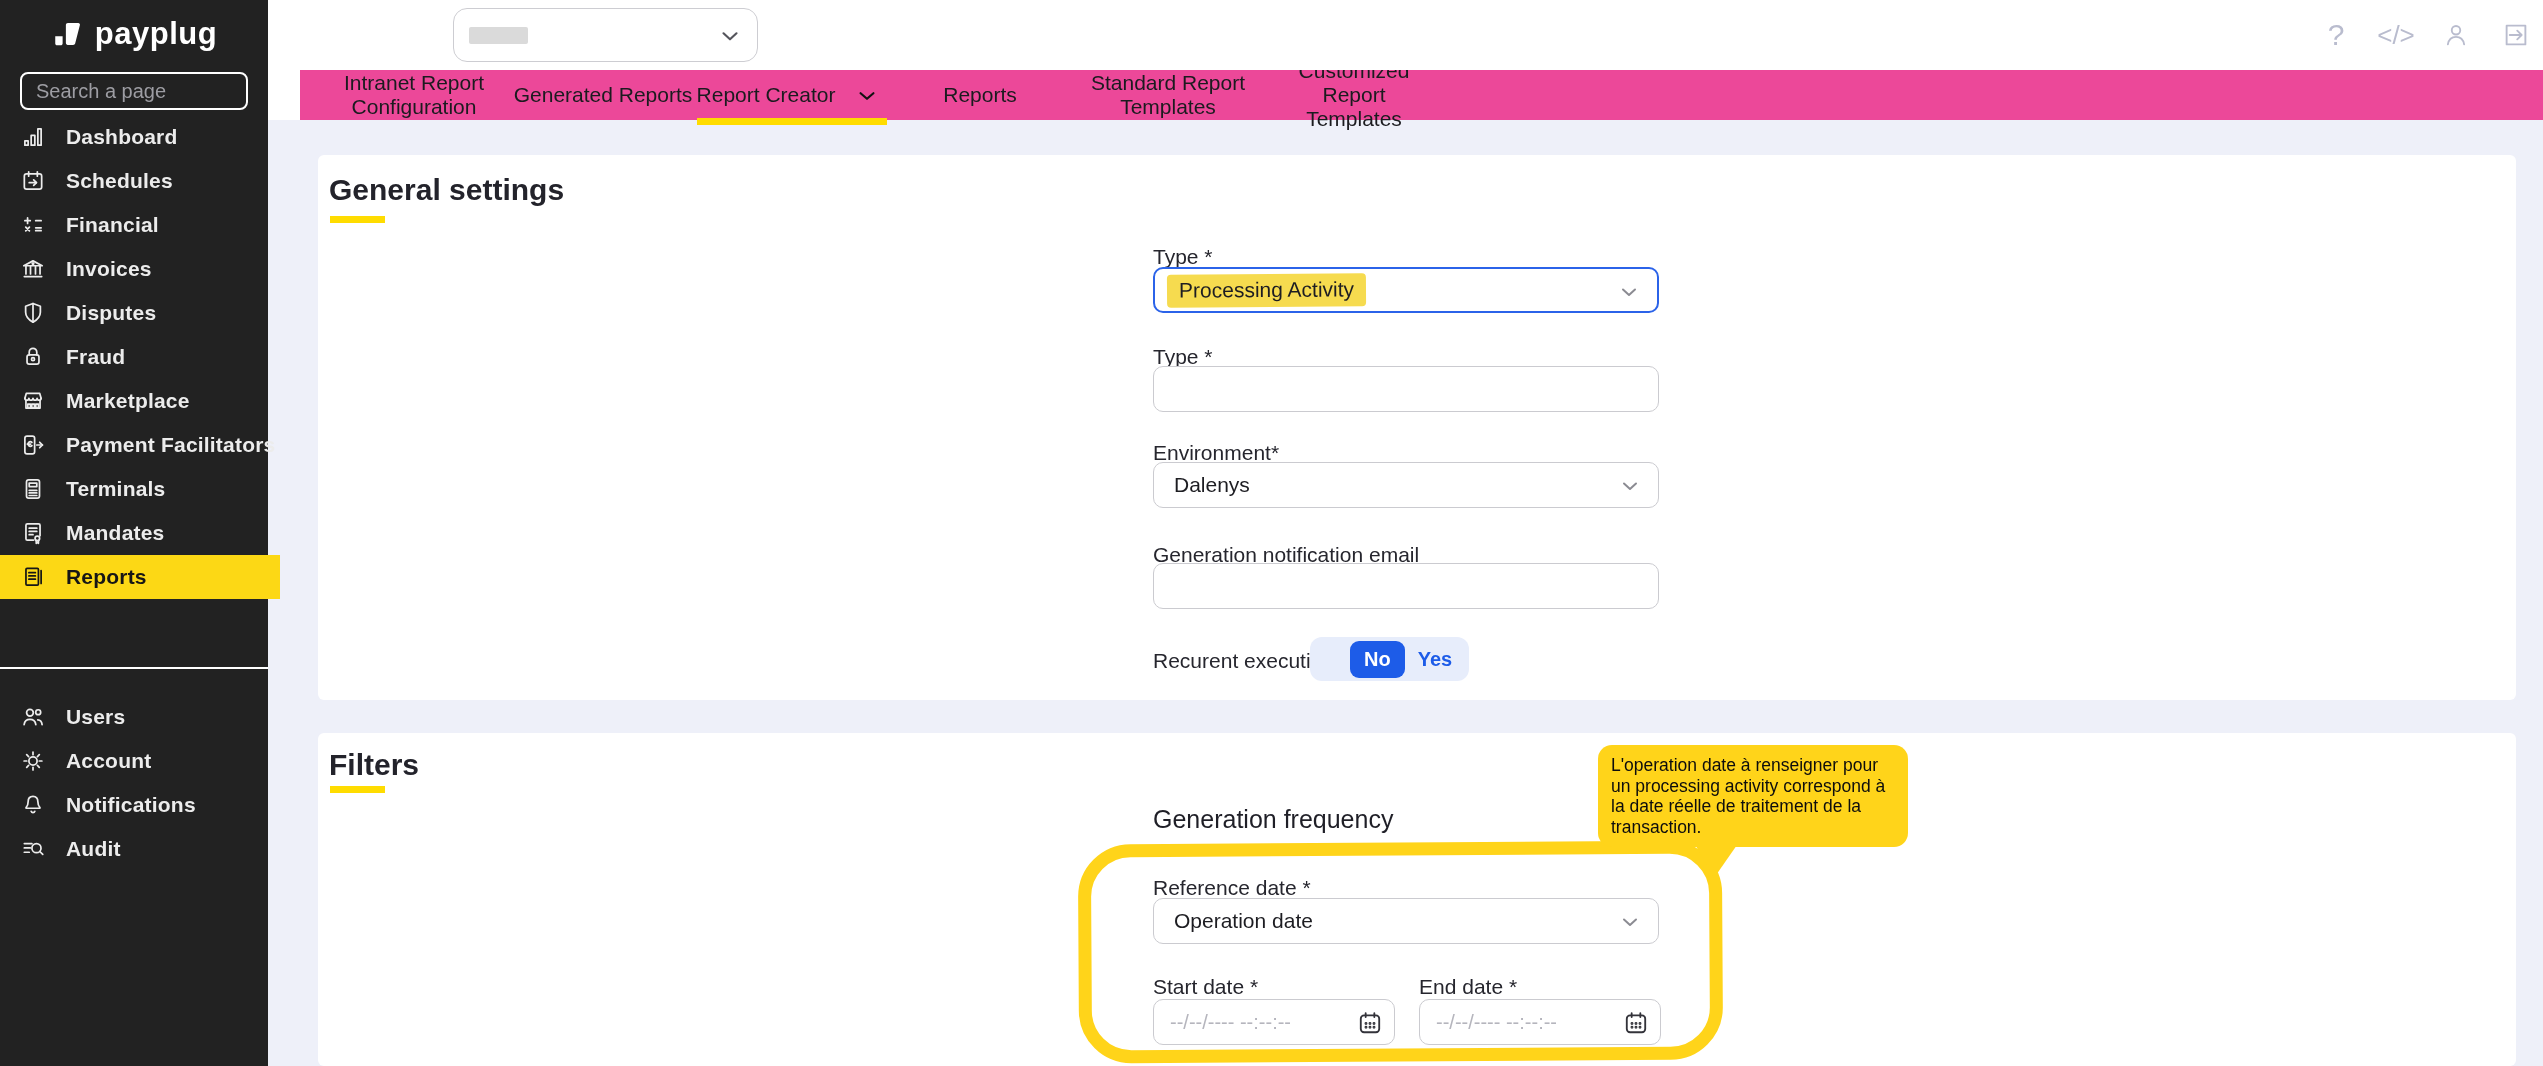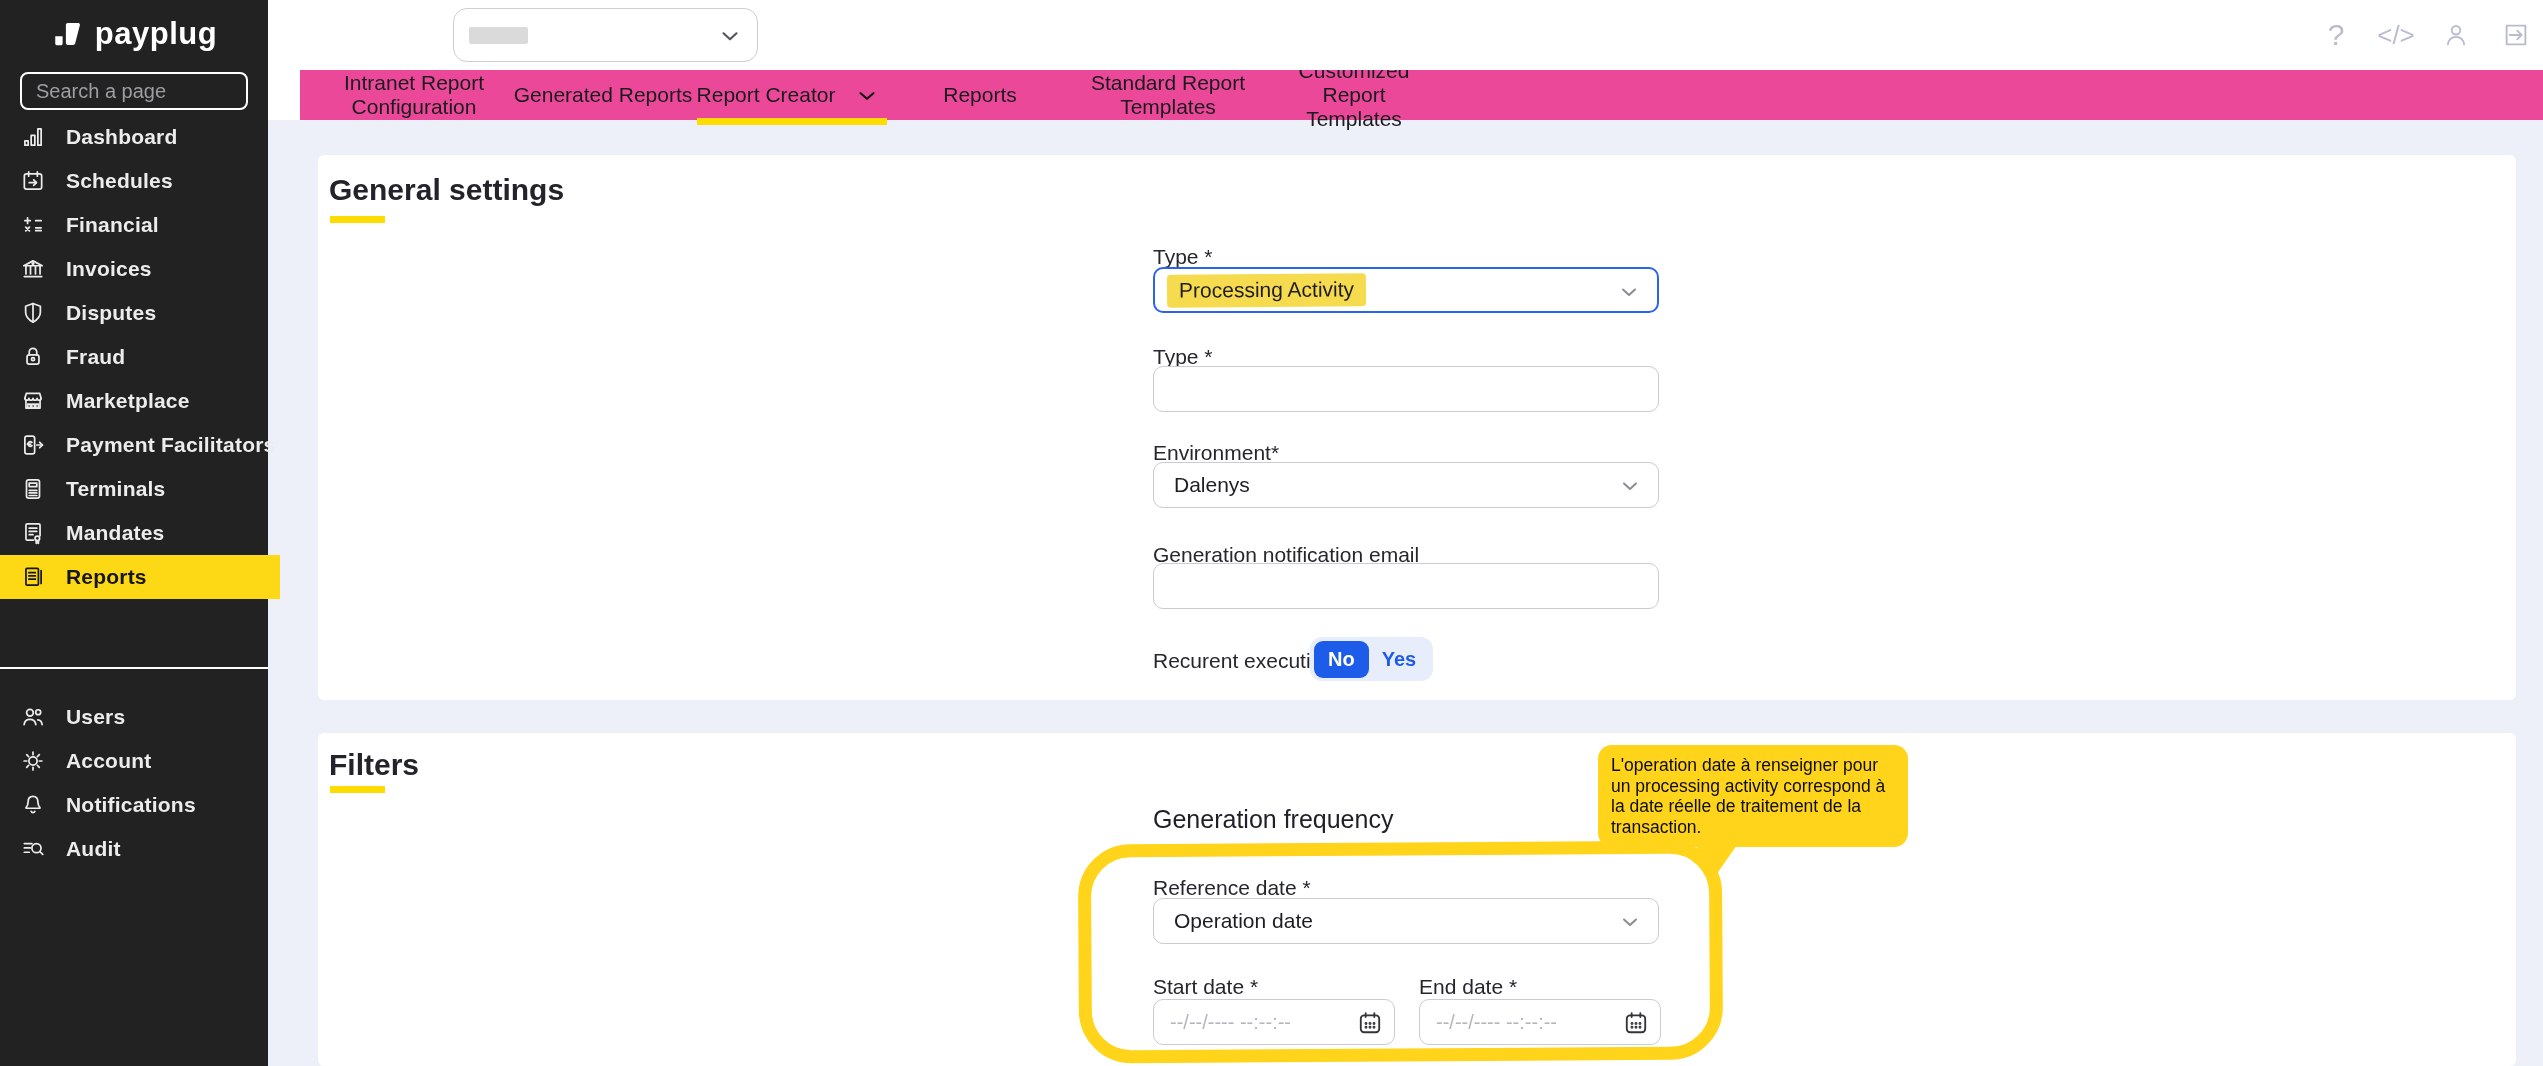--- a/index.html
+++ b/index.html
@@ -83,21 +83,21 @@
   .select-focus { border: 2px solid #2B63E9; }
   .hl-wrap { display: inline-block; background: #F6DB4F; border-radius: 4px;
     padding: 4px 12px 5px 12px; margin-left: -8px; transform: rotate(-0.4deg); }
   .text-input { padding: 0 18px; font-size: 21px; color: #1d1d22; outline: none;
     font-family: "Liberation Sans", sans-serif; }
 
   .toggle { position: absolute; left: 992px; top: 482px; height: 44px;
     display: inline-flex; align-items: center; background: #E7EDFB; border-radius: 12px;
     padding: 4px; cursor: pointer; }
   .tg-no { background: #1D5CE8; color: #ffffff; font-size: 20px; font-weight: 700;
-    border-radius: 9px; padding: 7px 14px; }
+    border-radius: 9px; padding: 7px 14px; margin-left: 36px; }
   .tg-yes { color: #1D5CE8; font-size: 20px; font-weight: 700; padding: 7px 13px; }
 
   .gen-freq-title { position: absolute; left: 835px; top: 72px; font-size: 25px;
     font-weight: 500; color: #1f1f27; }
 
   .date-field { width: 242px; }
   .date-input { position: absolute; inset: 0; border: 0; background: transparent;
     border-radius: 10px; padding: 0 44px 0 16px; font-size: 20px; color: #4a4a52;
     outline: none; font-family: "Liberation Sans", sans-serif; }
   .date-input::placeholder { color: #b5b5bd; }

